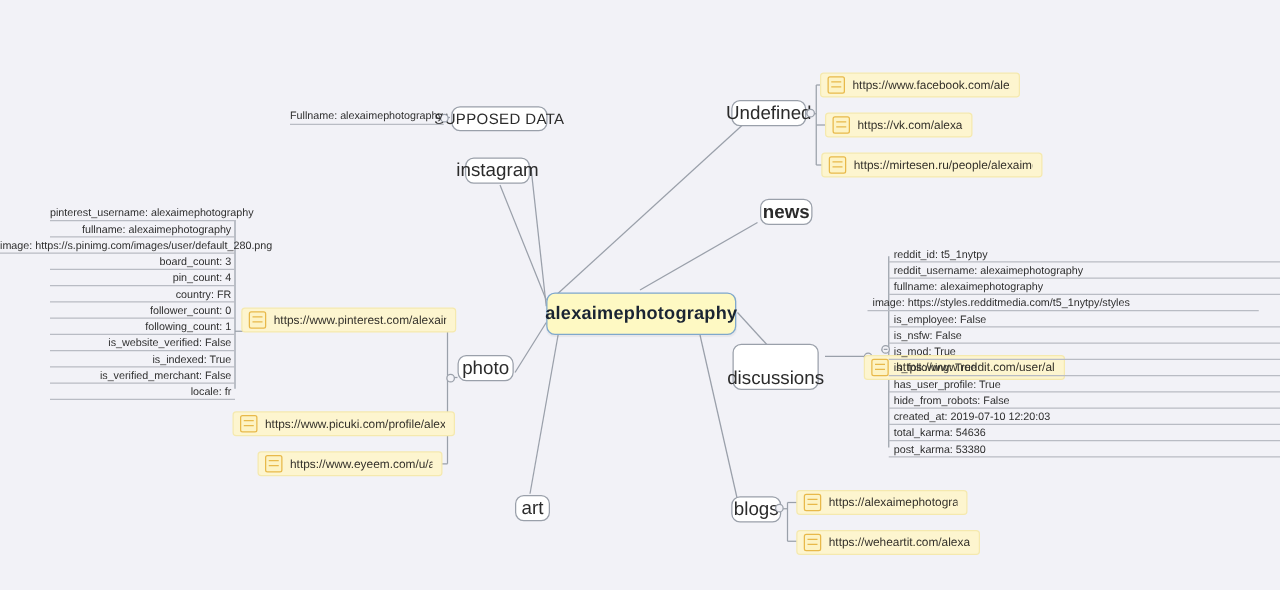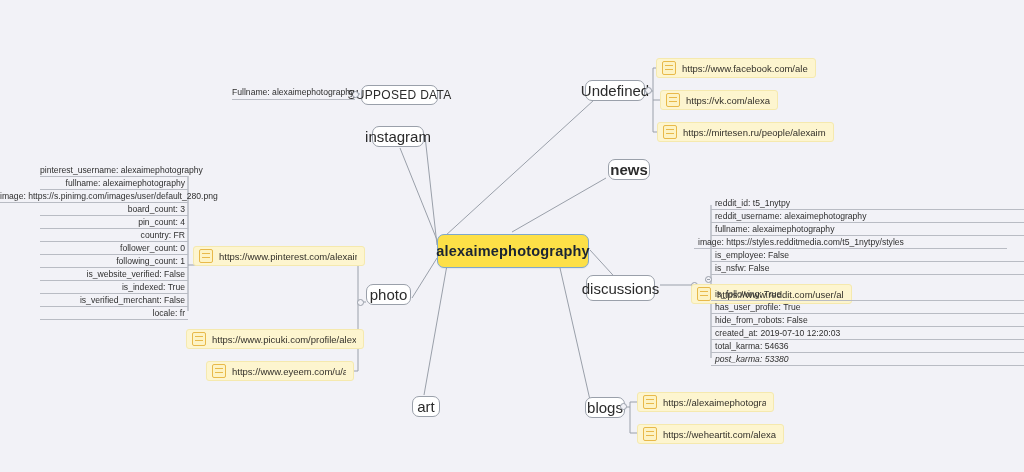--- a/index.html
+++ b/index.html
@@ -10,21 +10,21 @@
     overflow:hidden;
     position:relative;
   }
   #canvas{position:absolute;left:0;top:0;width:1024px;height:472px;}
   #edges{position:absolute;left:0;top:0;width:1024px;height:472px;pointer-events:none;}
 
   .node{position:absolute;box-sizing:border-box;}
 
   
   .central{
-    background:#fde047;
+    background:#fef9c3;
     border:1px solid #7fa8cc;
     border-radius:7px;
     color:#1a2433;
     font-size:14.5px;
     font-weight:bold;
     display:flex;align-items:center;justify-content:center;
     letter-spacing:.2px;
     box-shadow:0 1px 1px rgba(0,0,0,.05);
   }
 
@@ -162,21 +162,21 @@
 
   <div class="node cat" style="left:585px;top:80px;width:60px;height:21px;">
     <span>Undefined</span>
   </div>
   <div class="handle" style="left:645px;top:87px;"></div>
 
   <div class="node cat" style="left:608px;top:159px;width:42px;height:21px;font-weight:bold;">
     <span>news</span>
   </div>
 
-  <div class="node cat" style="left:586px;top:275px;width:69px;height:26px;">
+  <div class="node cat" style="left:586px;top:275px;width:69px;height:37px;align-items:flex-end;">
     <span>discussions</span>
   </div>
   <div class="handle" style="left:691px;top:282px;"></div>
 
   <div class="node cat" style="left:366px;top:284px;width:45px;height:21px;">
     <span>photo</span>
   </div>
   <div class="handle" style="left:357px;top:299px;"></div>
 
   <div class="node cat" style="left:412px;top:396px;width:28px;height:21px;">
@@ -243,20 +243,21 @@
   <div class="attr r" style="left:40px;top:280px;width:148px;">is_indexed: True</div>
   <div class="attr r" style="left:40px;top:293px;width:148px;">is_verified_merchant: False</div>
   <div class="attr r" style="left:40px;top:306px;width:148px;">locale: fr</div>
 
   <div class="attr l" style="left:711px;top:196px;width:313px;">reddit_id: t5_1nytpy</div>
   <div class="attr l" style="left:711px;top:209px;width:313px;">reddit_username: alexaimephotography</div>
   <div class="attr l" style="left:711px;top:222px;width:313px;">fullname: alexaimephotography</div>
   <div class="attr l" style="left:694px;top:235px;width:313px;">image: https://styles.redditmedia.com/t5_1nytpy/styles</div>
   <div class="attr l" style="left:711px;top:248px;width:313px;">is_employee: False</div>
   <div class="attr l" style="left:711px;top:261px;width:313px;">is_nsfw: False</div>
+  <div class="attr l" style="left:711px;top:274px;width:313px;">is_mod: True</div>
   <div class="attr l" style="left:711px;top:287px;width:313px;">is_following: True</div>
   <div class="attr l" style="left:711px;top:300px;width:354px;">has_user_profile: True</div>
   <div class="attr l" style="left:711px;top:313px;width:313px;">hide_from_robots: False</div>
   <div class="attr l" style="left:711px;top:326px;width:313px;">created_at: 2019-07-10 12:20:03</div>
   <div class="attr l" style="left:711px;top:339px;width:313px;">total_karma: 54636</div>
-  <div class="attr l" style="left:711px;top:352px;width:313px;font-style:italic;">post_karma: 53380</div>
+  <div class="attr l" style="left:711px;top:352px;width:313px;">post_karma: 53380</div>
 
 </div>
 
 </body></html>

